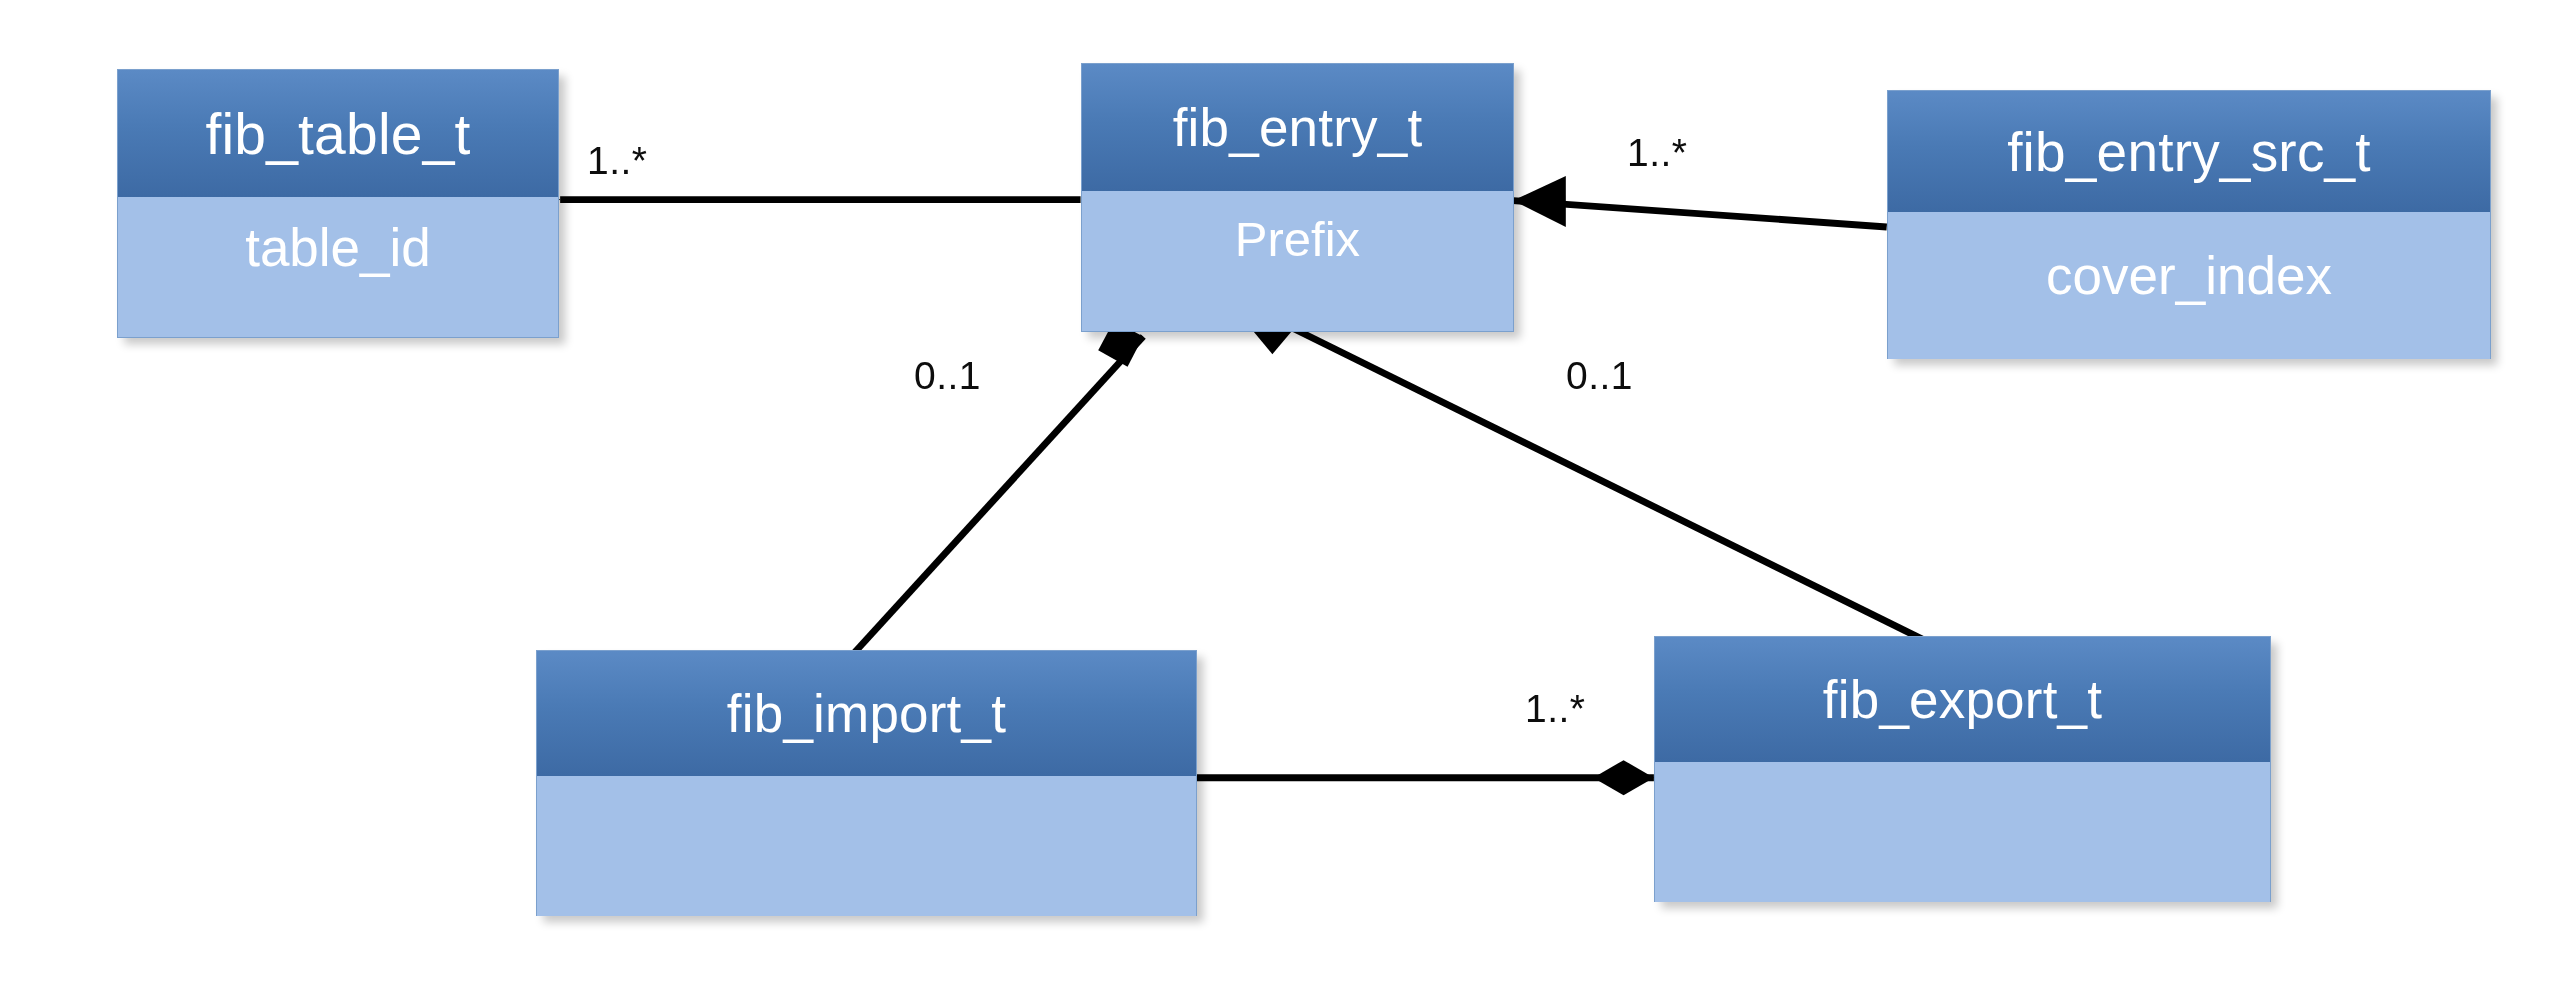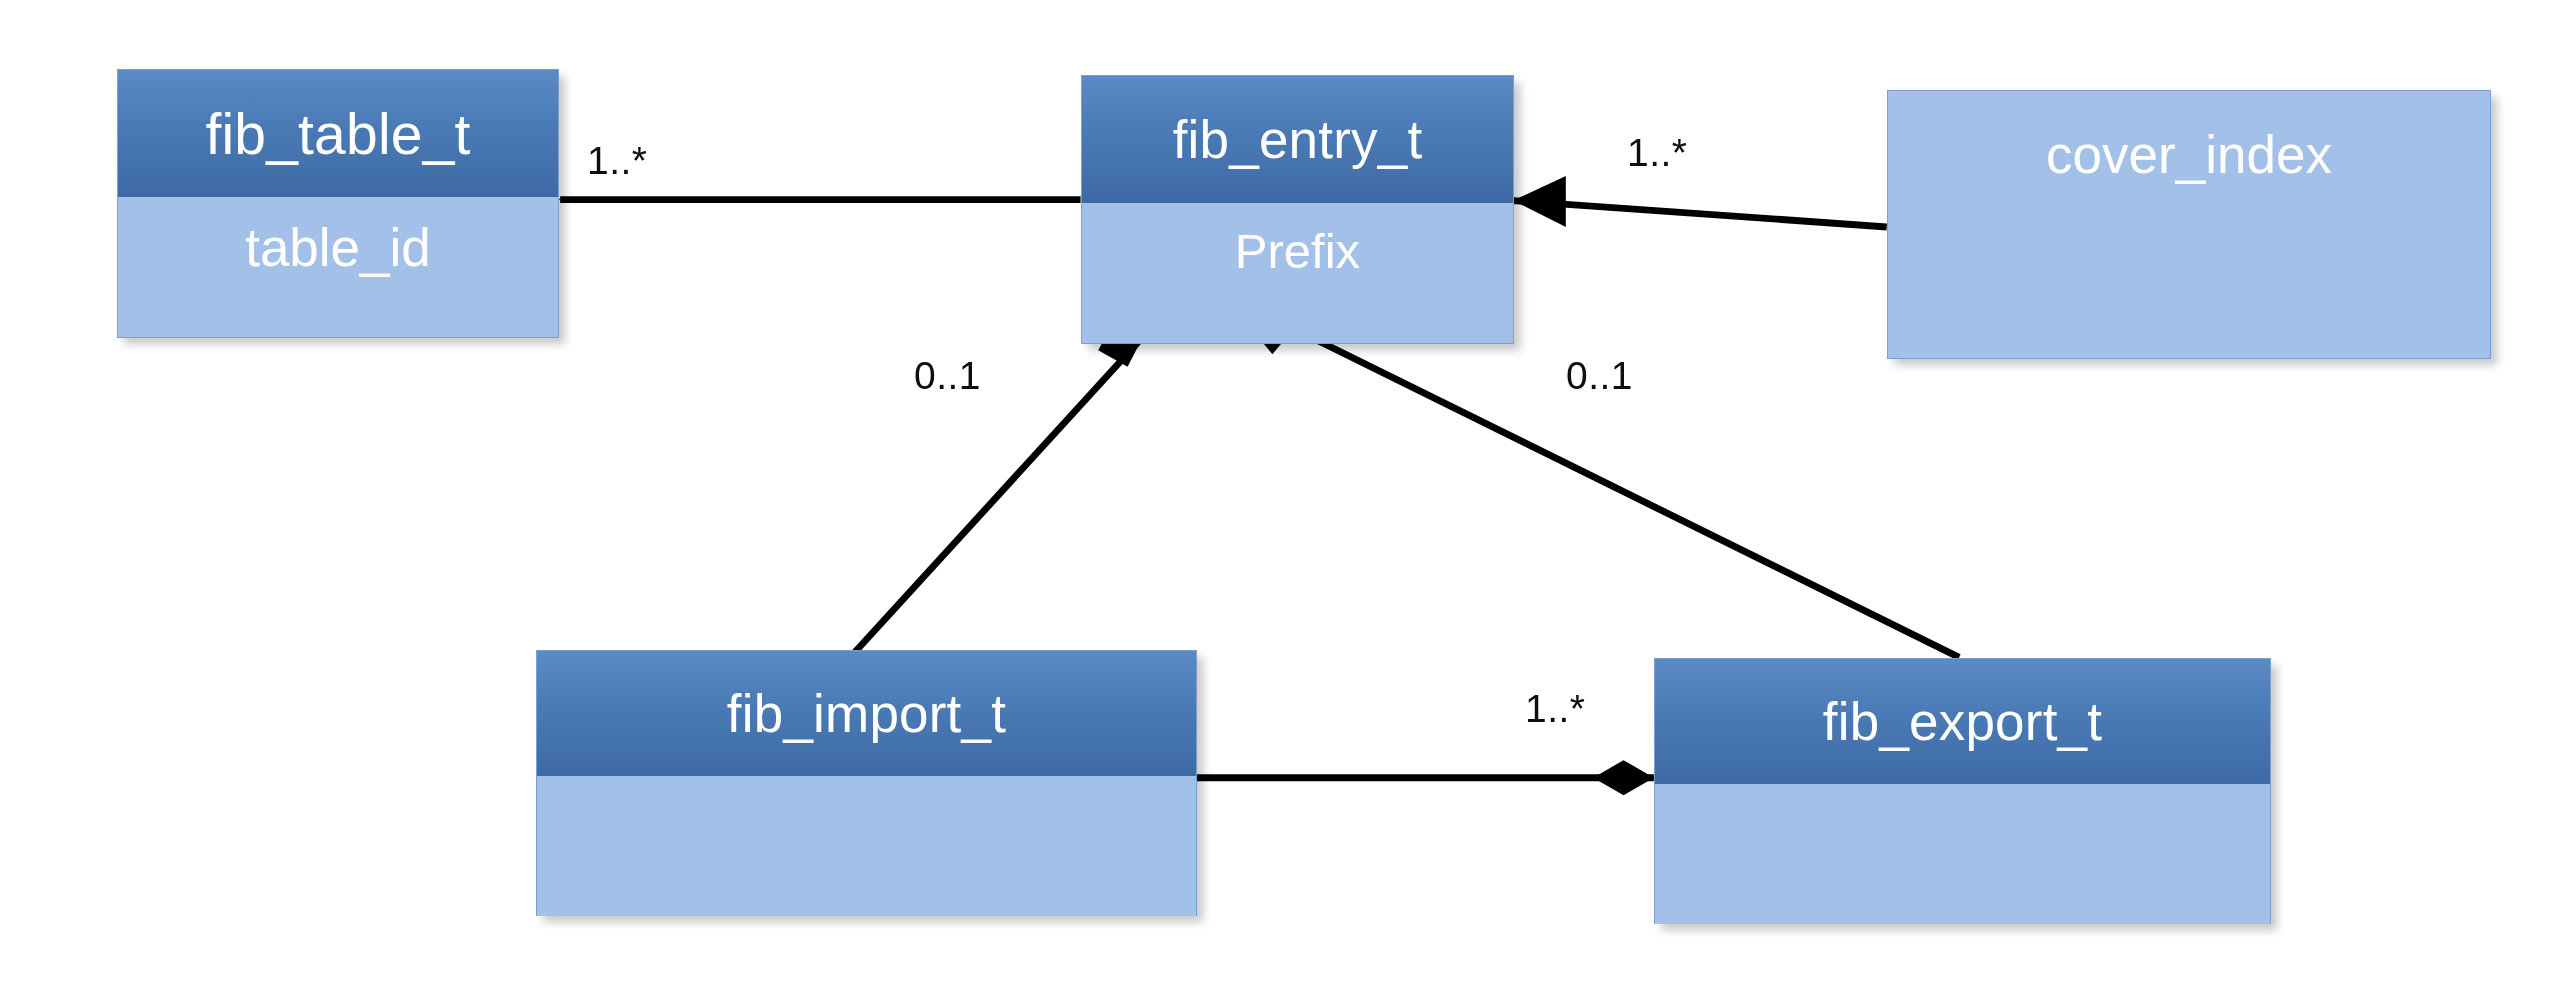--- a/index.html
+++ b/index.html
@@ -116,41 +116,42 @@
     </g>
   </svg>
 
   <div class="uml-class" style="left:117px; top:69px; width:442px; height:269px;">
     <div class="uml-header" style="height:127px; font-size:57px;">fib_table_t</div>
     <div class="uml-body" style="height:115px; font-size:53px; padding-top:20px;">
       <span>table_id</span>
     </div>
   </div>
 
-  <div class="uml-class" style="left:1081px; top:63px; width:433px; height:269px;margin-top:12px;">
+  <div class="uml-class" style="left:1081px; top:63px; width:433px; height:269px;">
     <div class="uml-header" style="height:127px; font-size:53px;">fib_entry_t</div>
     <div class="uml-body" style="height:125px; font-size:49px; padding-top:19.6px;">
       <span>Prefix</span>
     </div>
   </div>
 
   <div class="uml-class" style="left:1887px; top:90px; width:604px; height:269px;">
+    <div class="uml-header" style="height:121px; font-size:55px;">fib_entry_src_t</div>
     <div class="uml-body" style="height:147px; font-size:53px; padding-top:33px;">
       <span>cover_index</span>
     </div>
   </div>
 
   <div class="uml-class" style="left:536px; top:650px; width:661px; height:266px;">
     <div class="uml-header" style="height:125px; font-size:53px;">fib_import_t</div>
     <div class="uml-body" style="height:140px; font-size:49px; padding-top:15.7px;">
       <span></span>
     </div>
   </div>
 
-  <div class="uml-class" style="left:1654px; top:658px; width:617px; height:266px;">
+  <div class="uml-class" style="left:1654px; top:636px; width:617px; height:266px;">
     <div class="uml-header" style="height:125px; font-size:53px;">fib_export_t</div>
     <div class="uml-body" style="height:140px; font-size:49px; padding-top:15.7px;">
       <span></span>
     </div>
   </div>
 
   <div class="mult-label" style="left:587px; top:139px;">1..*</div>
 
   <div class="mult-label" style="left:1627px; top:131px;">1..*</div>
 

